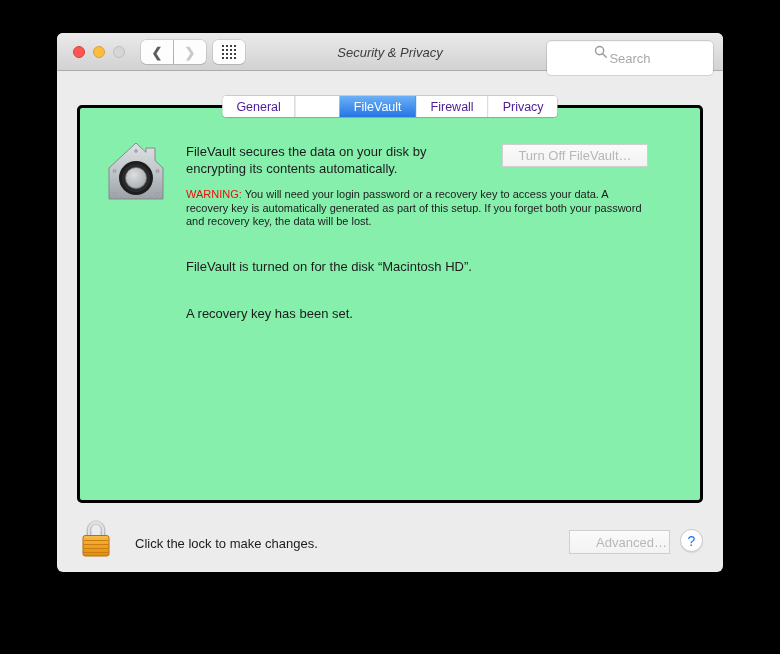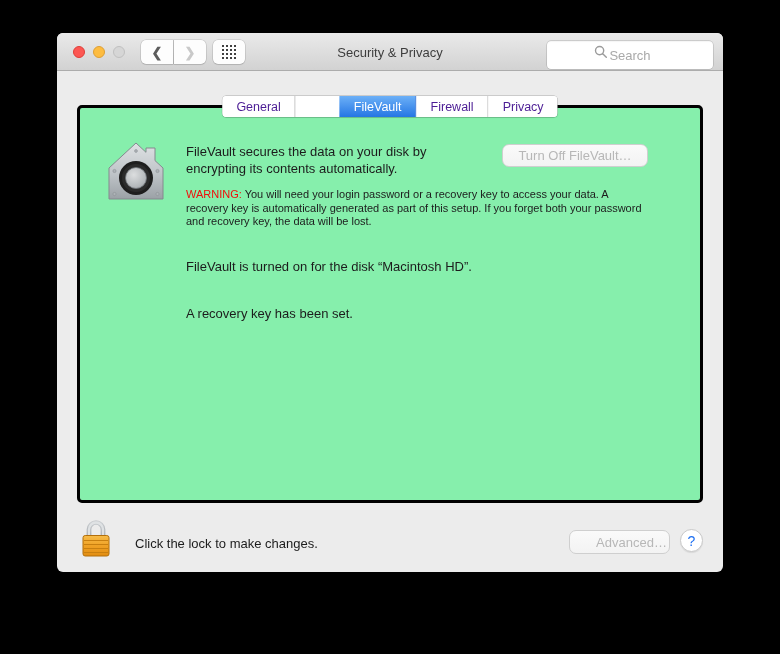--- a/index.html
+++ b/index.html
@@ -31,25 +31,25 @@
     display:flex; align-items:center; justify-content:center;
     font-size:13px; font-weight:bold;
   }
   .navbtn.back    { left:84px;  color:#5c5c5c; border-top-right-radius:0; border-bottom-right-radius:0; }
   .navbtn.forward { left:117px; color:#c9c9c9; border-top-left-radius:0; border-bottom-left-radius:0; }
   .navbtn.showall { left:156px; }
 
   .wintitle {
     position:absolute; left:0; right:0; top:0; height:38px;
     display:flex; align-items:center; justify-content:center;
-    font-size:13px; color:#3d3d3d;
+    font-size:13px; color:#3d3d3d;font-style:italic;
   }
 
   .searchfield {
-    position:absolute; right:10px; top:8px; width:166px; height:28px;
+    position:absolute; right:10px; top:8px; width:166px; height:34px;
     background:#fff; border-radius:4px;
     box-shadow:0 0 0 0.5px rgba(0,0,0,0.22), inset 0 1px 1px rgba(0,0,0,0.04);
   }
   .searchfield input {
     width:100%; height:100%; border:none; outline:none; background:transparent;
     text-align:center; font-size:13px; color:#444; font-family:"Liberation Sans", sans-serif;
   }
   .searchfield input::placeholder { color:#a9a9a9; }
   .searchfield .mag { position:absolute; left:calc(50% - 36px); top:4px; pointer-events:none; }
 
@@ -82,21 +82,21 @@
     position:absolute; left:106px; top:35px; width:300px;
     font-size:13px; line-height:17px; color:#1c1c1c;
   }
   .fv-warning {
     position:absolute; left:106px; top:80px; width:462px;
     font-size:11px; line-height:13.5px; color:#1c1c1c;
   }
   .fv-warning .warn-label { color:#f20d0a; }
   .btn {
     background:linear-gradient(#fafafa,#f3f3f3);
-    border:1px solid #cfcfcf; border-radius:7px;
+    border:1px solid #cfcfcf; border-radius:0;
     font-size:13px; font-family:"Liberation Sans", sans-serif;
     display:flex; align-items:center; justify-content:center;
   }
   .btn.disabled { color:#b7b7b7; }
   .turnoff-btn { position:absolute; left:422px; top:36px; width:146px; height:23px; }
   .fv-status1 { position:absolute; left:106px; top:151px; font-size:13px; color:#1c1c1c; }
   .fv-status2 { position:absolute; left:106px; top:198px; font-size:13px; color:#1c1c1c; }
 
   
   .lock-icon { position:absolute; left:23px; top:485px; width:32px; height:40px; }

